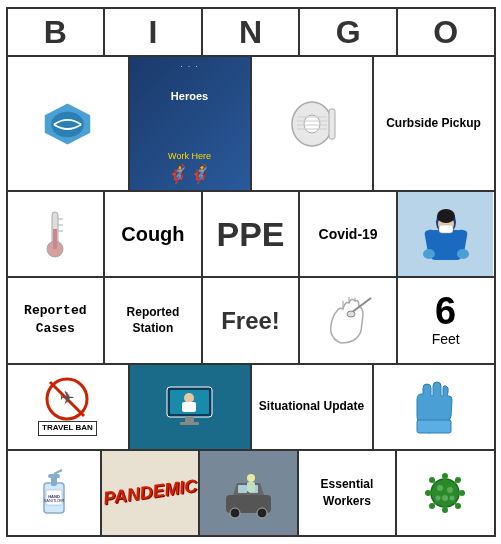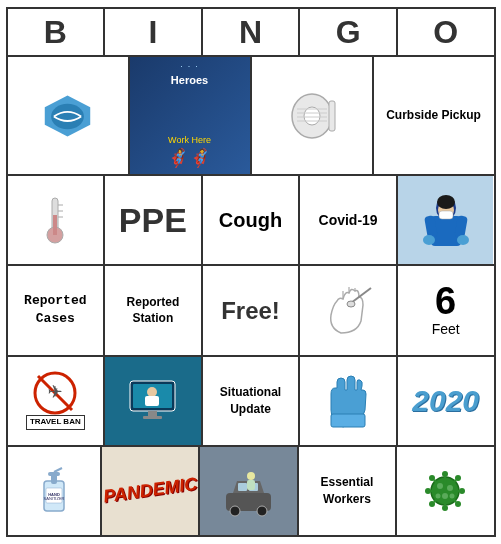--- a/index.html
+++ b/index.html
@@ -97,21 +97,21 @@
           <polygon points="30,5 55,18 55,37 30,50 5,37 5,18" fill="#4a9fd4"></polygon>
           <ellipse cx="30" cy="28" rx="18" ry="14" fill="#2a7fb4"></ellipse>
           <path d="M15,28 Q30,38 45,28" stroke="#fff" stroke-width="2" fill="none"></path>
           <path d="M15,28 Q30,18 45,28" stroke="#fff" stroke-width="2" fill="none"></path>
         </svg>
       </div>
 
       <div class="bingo-cell heroes-cell">
         <div>
           <div style="font-size:9px;color:#adf;letter-spacing:1px;">· · ·</div>
-          <div style="font-size:11px;color:#fff;font-weight:bold;">Heroes</div>
+          <div style="font-size:11px;color:#fff;font-weight:bold;margin-top:16px;">Heroes</div>
           <div style="font-size:9px;color:#ffd700;margin-top:48px;">Work Here</div>
           <div style="font-size:18px;">🦸‍♀️🦸</div>
         </div>
       </div>
 
 
       <div class="bingo-cell">
         <svg width="50" height="50" viewBox="0 0 50 50">
           <ellipse cx="25" cy="25" rx="20" ry="22" fill="#e8e8e8" stroke="#aaa" stroke-width="1.5"></ellipse>
           <ellipse cx="25" cy="25" rx="8" ry="9" fill="#fff" stroke="#aaa" stroke-width="1"></ellipse>
@@ -135,25 +135,25 @@
           <rect x="12" y="5" width="6" height="32" rx="3" fill="#ddd" stroke="#aaa" stroke-width="1"></rect>
           <circle cx="15" cy="42" r="8" fill="#d4a0a0" stroke="#aaa" stroke-width="1"></circle>
           <rect x="13" y="22" width="4" height="20" fill="#c88"></rect>
           <line x1="18" y1="12" x2="23" y2="12" stroke="#aaa" stroke-width="1"></line>
           <line x1="18" y1="18" x2="23" y2="18" stroke="#aaa" stroke-width="1"></line>
           <line x1="18" y1="24" x2="23" y2="24" stroke="#aaa" stroke-width="1"></line>
         </svg>
       </div>
 
       <div class="bingo-cell">
+        <span style="font-size:20px;font-weight:bold;">Cough</span>
+      </div>
+
+      <div class="bingo-cell">
         <span style="font-size:34px;font-weight:bold;color:#333;">PPE</span>
-      </div>
-
-      <div class="bingo-cell">
-        <span style="font-size:20px;font-weight:bold;">Cough</span>
       </div>
 
       <div class="bingo-cell">
         <span style="font-size:14px;font-weight:bold;">Covid-19</span>
       </div>
 
       <div class="bingo-cell doctor-cell">
         <svg width="50" height="65" viewBox="0 0 50 65">
 
           <ellipse cx="25" cy="20" rx="10" ry="12" fill="#1a3a8a"></ellipse>
@@ -246,23 +246,20 @@
 
       <div class="bingo-cell">
         <svg width="50" height="58" viewBox="0 0 50 58">
 
           <path d="M20,55 Q8,50 8,38 L8,22 Q8,16 12,16 L14,16 L14,10 Q14,6 18,6 Q22,6 22,10 L22,18 L24,18 L24,8 Q24,4 28,4 Q32,4 32,8 L32,18 L34,18 L34,10 Q34,7 37,8 Q40,9 39,14 L38,18 L40,18 Q43,18 43,22 L42,38 Q40,50 20,55Z" fill="#4a9fd4" stroke="#2a7fb4" stroke-width="1"></path>
 
           <rect x="8" y="42" width="34" height="13" rx="2" fill="#5aaee4" stroke="#2a7fb4" stroke-width="1"></rect>
         </svg>
       </div>
 
-      <div class="bingo-cell">
-        <span style="font-size:30px;font-weight:900;color:#4a9ecf;font-style:italic;text-shadow:1px 1px 0 #2a6e9f;">2020</span>
-      </div>
     </div>
 
     <div class="bingo-row">
 
       <div class="bingo-cell sanitizer-cell">
         <div style="display:flex;flex-direction:column;align-items:center;">
           <svg width="40" height="50" viewBox="0 0 40 50">
 
             <rect x="10" y="15" width="20" height="30" rx="3" fill="#d0e8f8" stroke="#88aacc" stroke-width="1.5"></rect>
 

